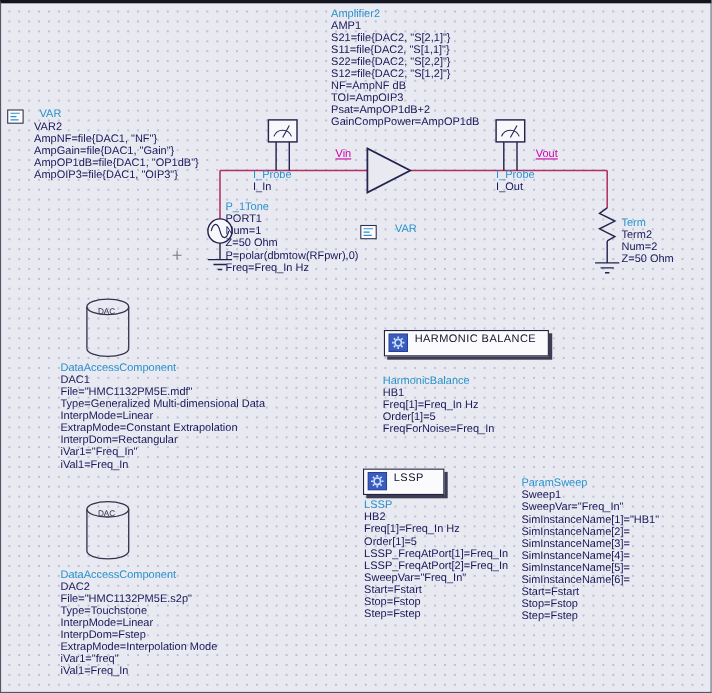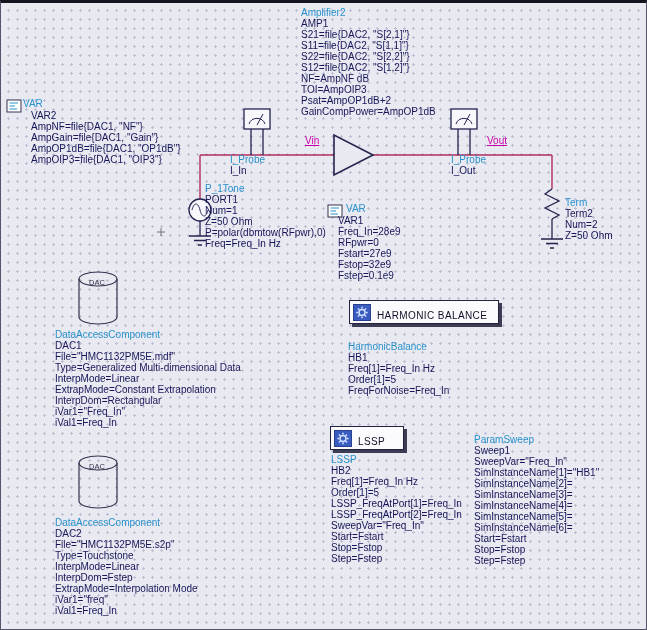--- a/index.html
+++ b/index.html
@@ -9,26 +9,26 @@
     background-image:radial-gradient(circle,#bfbfd2 1px,transparent 1.15px);
     background-size:9px 9px;background-position:3px 3px;
     font-family:"Liberation Sans",sans-serif;
     overflow:hidden;
     border:1px solid #55556a;border-top:3px solid #141420;
   }
   .overlay{position:absolute;left:0;top:0;pointer-events:none;}
   .tblock{position:absolute;font-size:10px;line-height:11px;color:#17175a;white-space:nowrap;}
   .ln{height:11px;}
   .blue{color:#2892cc;}
-  .vname{position:absolute;font-size:10px;line-height:11px;color:#2892cc;white-space:nowrap;}
+  .vname{position:absolute;font-size:10px;line-height:11px;color:#2892cc;white-space:nowrap;padding-left:13px;}
   .node{position:absolute;font-size:10px;line-height:11px;color:#cc00aa;white-space:nowrap;text-decoration:underline;}
   .simbox{
     position:absolute;height:24px;box-sizing:border-box;background:#fbfbfd;
     border:1.5px solid #23233f;box-shadow:3px 3px 0 #3c3c55;
-    display:flex;align-items:flex-end;gap:6px;padding:2px 5px 2px 3px;
+    display:flex;align-items:flex-start;gap:6px;padding:2px 5px 2px 3px;
   }
   .boxtitle{font-size:10px;letter-spacing:.4px;color:#101028;white-space:nowrap;}
   .gear{width:18px;height:17px;flex:0 0 auto;display:block;}
   .watermark{position:absolute;font-size:17px;font-weight:bold;color:#b4c832;opacity:.95;letter-spacing:.5px;}
 </style>
 </head>
 <body>
 
 <div id="canvas">
 
@@ -131,28 +131,20 @@
   <div class="tblock" style="left:204px;top:180px">
     <div class="ln blue">P_1Tone</div>
     <div class="ln">PORT1</div>
     <div class="ln">Num=1</div>
     <div class="ln">Z=50 Ohm</div>
     <div class="ln">P=polar(dbmtow(RFpwr),0)</div>
     <div class="ln">Freq=Freq_In Hz</div>
   </div>
 
   <span class="vname" style="left:345px;top:200px">VAR</span>
-  <div class="tblock" style="left:337px;top:212px">
-    <div class="ln">VAR1</div>
-    <div class="ln">Freq_In=28e9</div>
-    <div class="ln">RFpwr=0</div>
-    <div class="ln">Fstart=27e9</div>
-    <div class="ln">Fstop=32e9</div>
-    <div class="ln">Fstep=0.1e9</div>
-  </div>
 
   <div class="tblock" style="left:564px;top:194px">
     <div class="ln blue">Term</div>
     <div class="ln">Term2</div>
     <div class="ln">Num=2</div>
     <div class="ln">Z=50 Ohm</div>
   </div>
 
   <div class="tblock" style="left:54px;top:326px">
     <div class="ln blue">DataAccessComponent</div>

